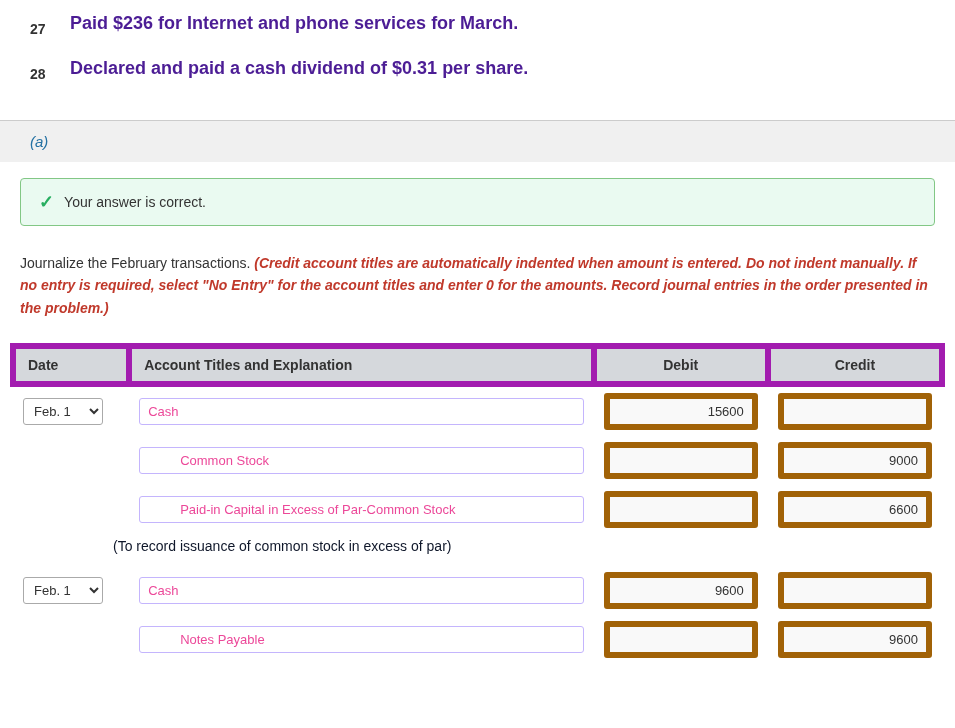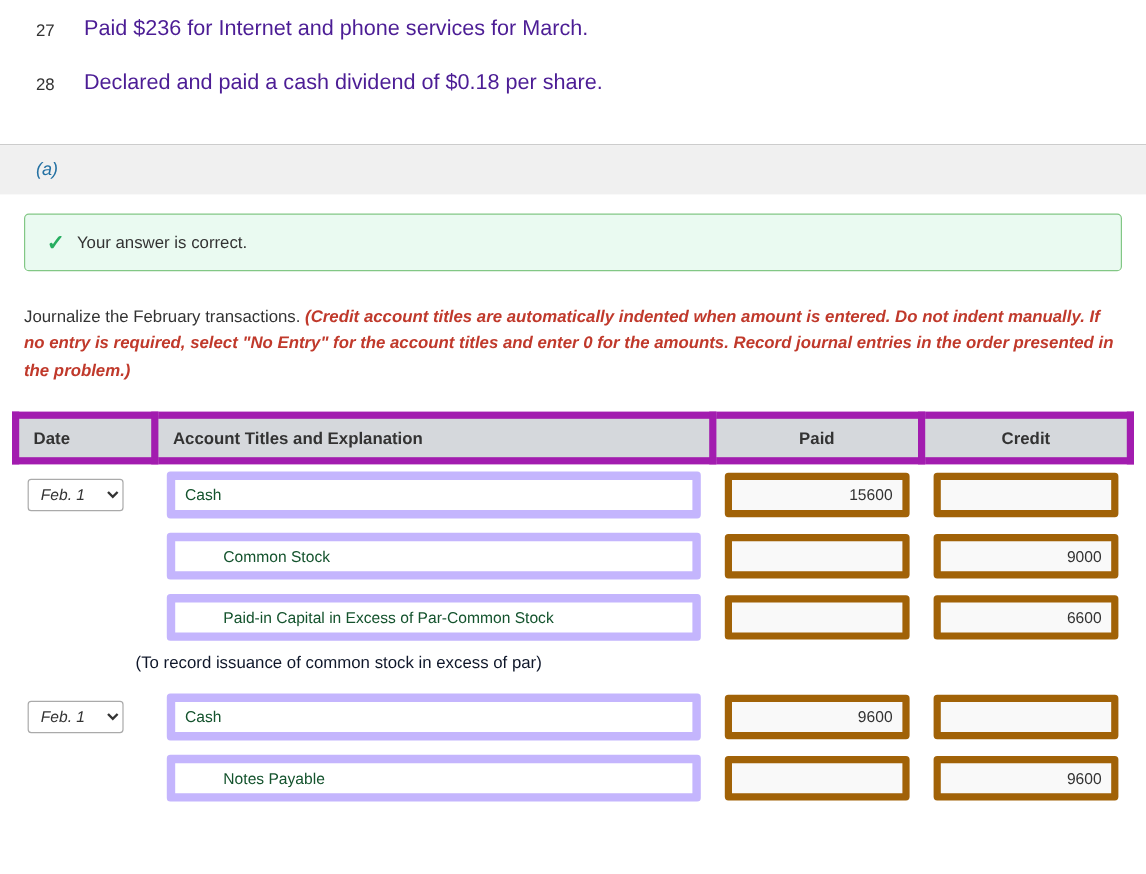--- a/index.html
+++ b/index.html
@@ -8,22 +8,23 @@
       font-size: 14px;
       background: #fff;
       color: #333;
     }
     .top-section {
       padding: 10px 30px 20px 30px;
       background: #fff;
     }
     .transaction-row {
       display: flex;
-      align-items: center;
+      align-items: flex-end;
       margin-bottom: 18px;
+      font-weight: bold;
     }
     .trans-num {
       min-width: 40px;
       color: #333;
       font-size: 14px;
       padding-top: 2px;
     }
     .trans-text {
       color: #4c1d95;
       font-size: 18px;
@@ -108,29 +109,28 @@
       width: 150px;
     }
     .date-select {
       border: 1px solid #aaa;
       border-radius: 3px;
       padding: 4px 6px;
       font-size: 13px;
       background: #fff;
       color: #333;
       width: 80px;
-      font-style: italic;
     }
     .account-input {
-      border: 7px solid #c4b5fd;
+      border: 1px solid #c4b5fd;
       border-radius: 3px;
       padding: 5px 8px;
       font-size: 13px;
       background: #fff;
-      color: #14532d;
+      color: #ec4899;
       width: 100%;
     }
     .amount-input {
       border: 6px solid #a16207;
       border-radius: 3px;
       padding: 5px 8px;
       font-size: 13px;
       background: #f9f9f9;
       color: #333;
       width: 100%;
@@ -151,21 +151,21 @@
 </head>
 <body>
 
 <div class="top-section">
   <div class="transaction-row">
     <span class="trans-num">27</span>
     <span class="trans-text">Paid $236 for Internet and phone services for March.</span>
   </div>
   <div class="transaction-row">
     <span class="trans-num">28</span>
-    <span class="trans-text">Declared and paid a cash dividend of $0.18 per share.</span>
+    <span class="trans-text">Declared and paid a cash dividend of $0.31 per share.</span>
   </div>
 </div>
 
 <hr class="divider">
 
 <div class="section-a">
   <span>(a)</span>
 </div>
 
 <div class="correct-banner">
@@ -177,21 +177,21 @@
   <span class="instruction-normal">Journalize the February transactions.</span>
   <span class="instruction-red">(Credit account titles are automatically indented when amount is entered. Do not indent manually. If no entry is required, select "No Entry" for the account titles and enter 0 for the amounts. Record journal entries in the order presented in the problem.)</span>
 </div>
 
 <div style="padding: 0 10px;">
   <table class="journal-table">
     <thead>
       <tr class="header-row">
         <th>Date</th>
         <th>Account Titles and Explanation</th>
-        <th class="debit-col">Paid</th>
+        <th class="debit-col">Debit</th>
         <th class="credit-col">Credit</th>
       </tr>
     </thead>
     <tbody id="journal-tbody">
 
     <tr>
           <td class="date-cell"><select class="date-select">
           <option value="Feb. 1">Feb. 1</option>
         </select></td>
           <td class="account-cell"><input type="text" class="account-input" value="Cash" style="" readonly=""></td>

